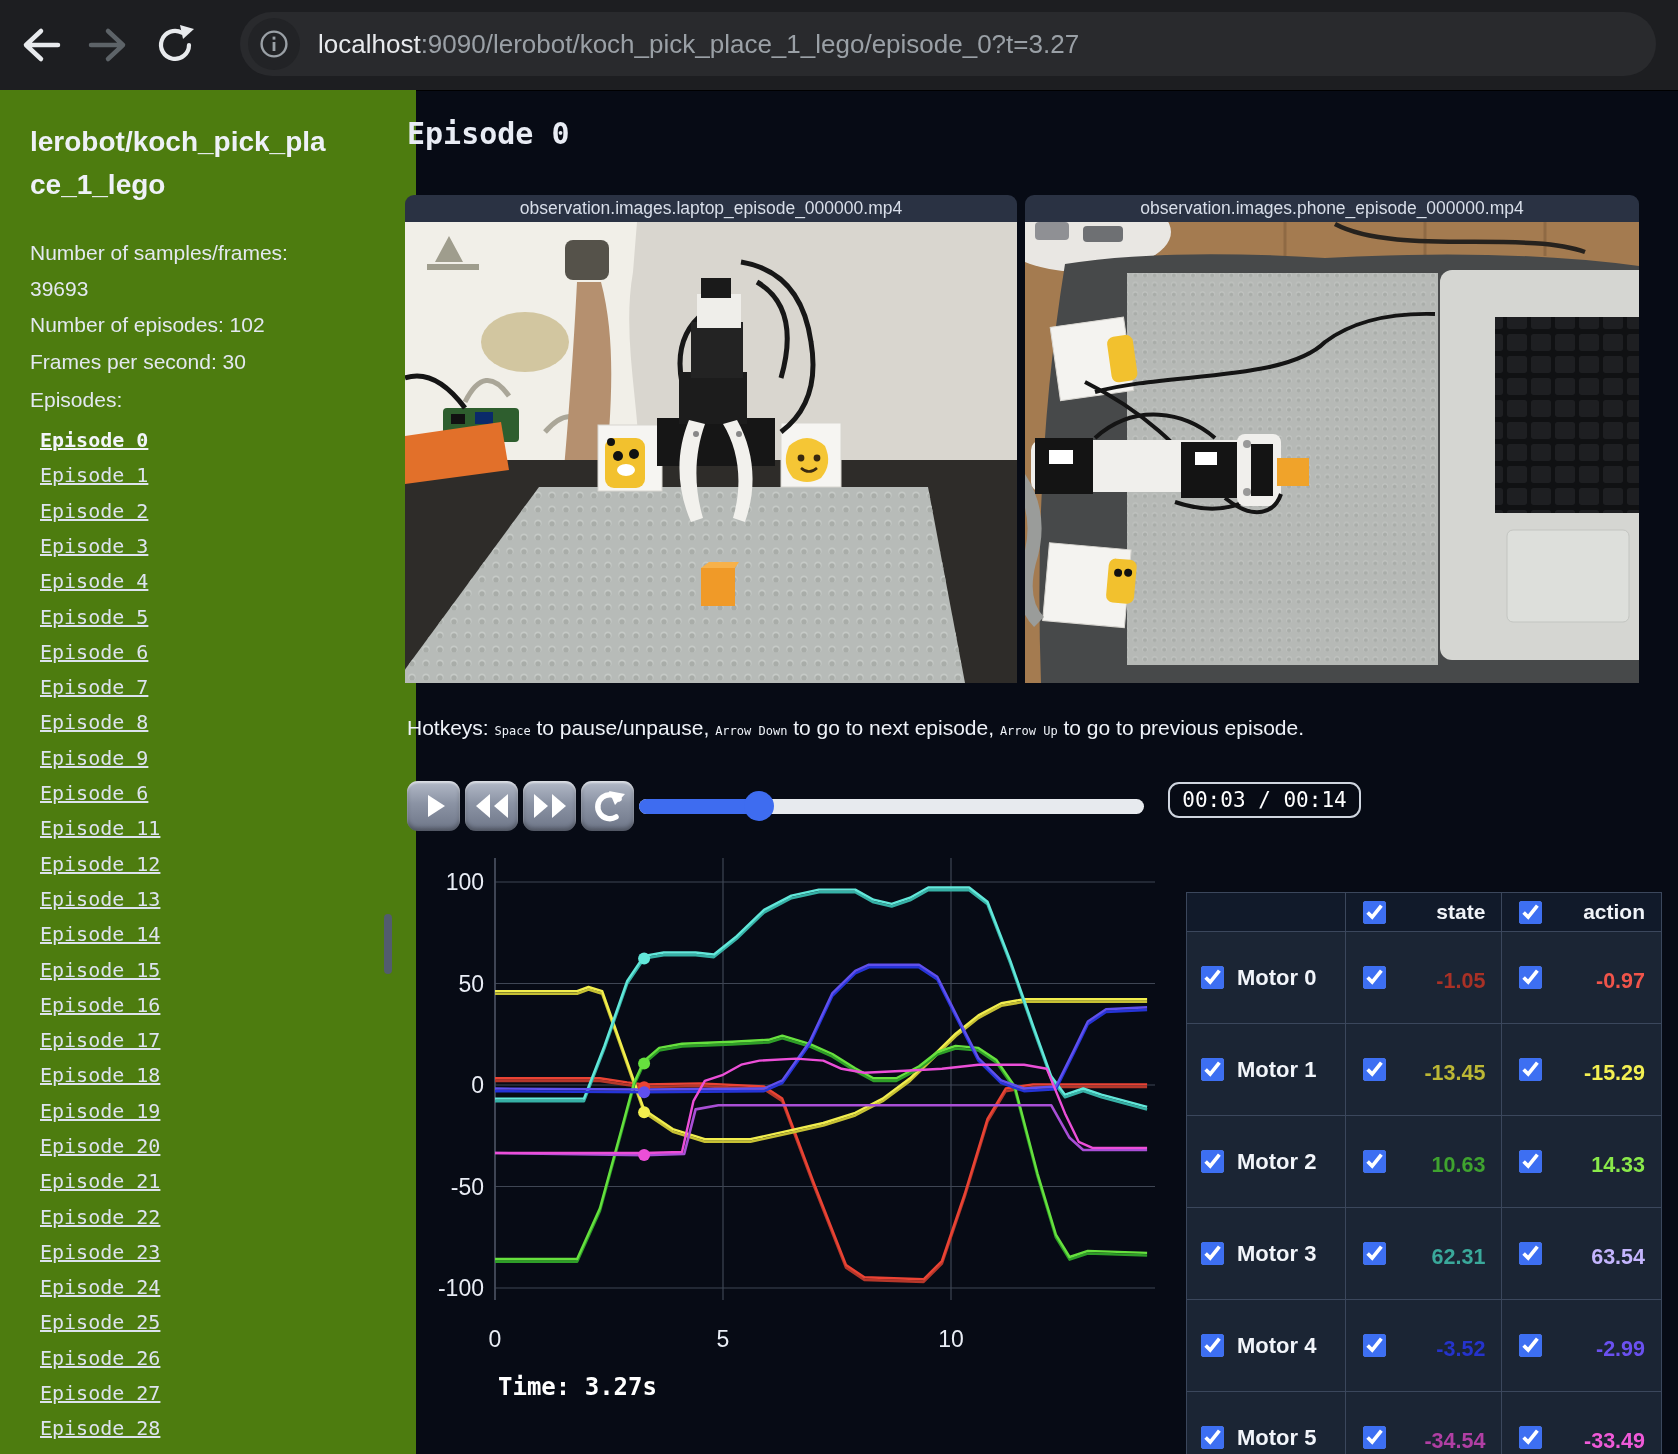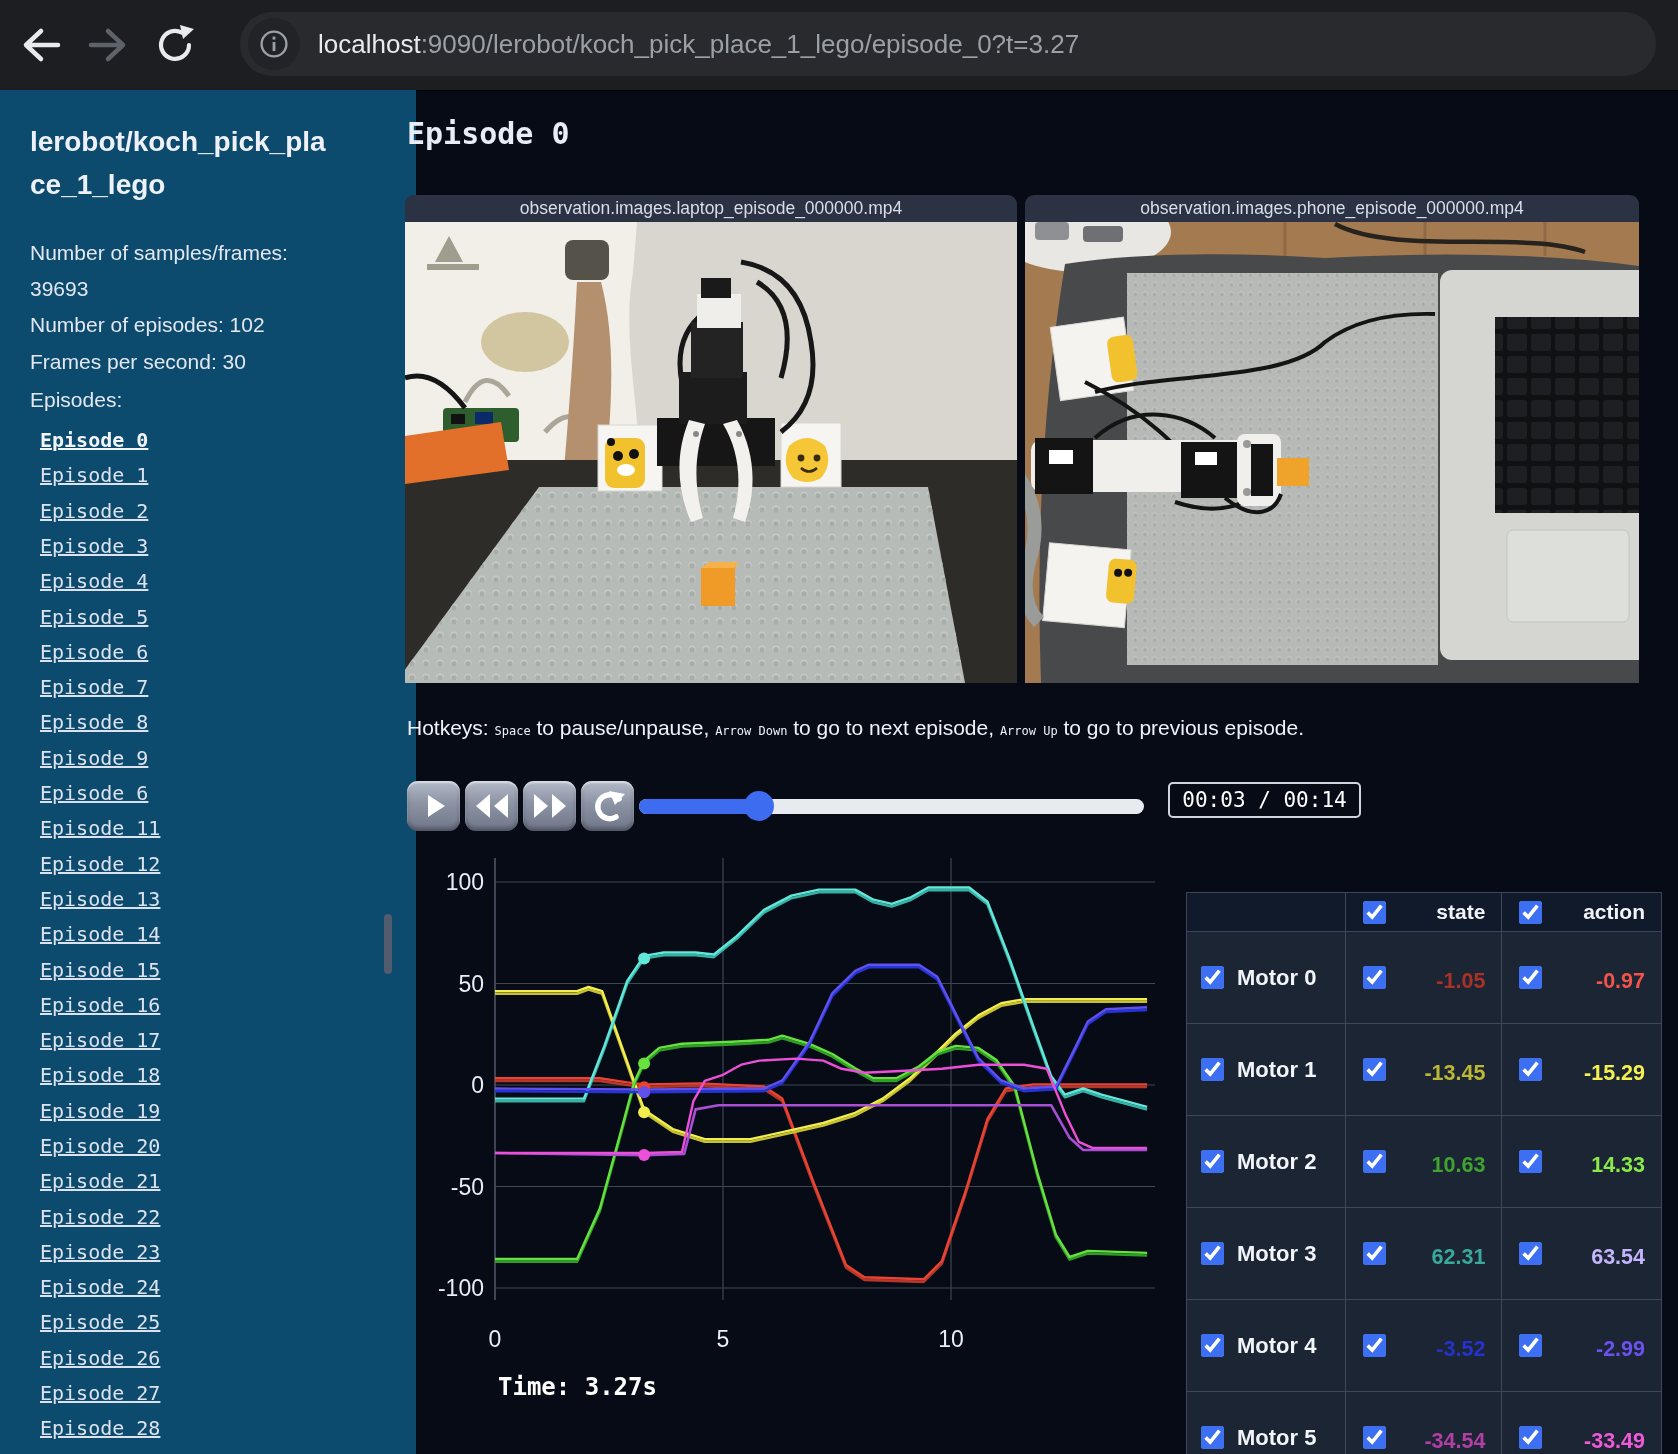--- a/index.html
+++ b/index.html
@@ -8,21 +8,21 @@
   
   .chrome{position:absolute;left:0;top:0;width:1678px;height:90px;background:#1d1e21;border-bottom:1px solid #000;}
   .nav-ic{position:absolute;top:22px;width:46px;height:46px;display:flex;align-items:center;justify-content:center;cursor:pointer;}
   .urlbar{position:absolute;left:240px;top:12px;right:22px;height:64px;border-radius:33px;background:#292a2d;
           display:flex;align-items:center;}
   .info-circ{width:52px;height:52px;border-radius:50%;background:#222326;margin-left:8px;display:flex;align-items:center;justify-content:center;flex:0 0 auto;}
   .urltext{margin-left:18px;font-size:26px;white-space:nowrap;overflow:hidden;}
   .urltext .host{color:#e8eaed;}
   .urltext .rest{color:#9aa0a6;}
   
-  .sidebar{position:absolute;left:0;top:90px;width:416px;height:1364px;background:#0c4a6e;box-sizing:border-box;padding:30px 26px 0 30px;}
+  .sidebar{position:absolute;left:0;top:90px;width:416px;height:1364px;background:#4d7c0f;box-sizing:border-box;padding:30px 26px 0 30px;}
   .ds-title{font-size:28px;font-weight:bold;line-height:1.55;color:#eef1f7;word-break:break-all;width:300px;}
   .ds-info{margin-top:28px;font-size:21px;line-height:1.73;color:#e3e8f0;width:310px;}
   .ep-label{font-size:21px;color:#e3e8f0;margin-top:2px;}
   .ep-list{list-style:none;margin:4px 0 0 0;padding:0 0 0 10px;}
   .ep-list li{height:35.3px;display:flex;align-items:center;}
   .ep-list a{font-family:"DejaVu Sans Mono",monospace;font-size:20px;color:#dde3ee;text-decoration:underline;cursor:pointer;}
   .ep-list a.active{font-weight:bold;color:#f2f5fa;}
   
   .ep-title{position:absolute;left:407px;top:116px;font-family:"DejaVu Sans Mono",monospace;font-size:30px;font-weight:bold;}
   .video{position:absolute;top:195px;}
@@ -33,21 +33,21 @@
   .vidbox{position:relative;height:461px;overflow:hidden;background:#222;}
   .hotkeys{position:absolute;left:407px;top:716px;font-size:21px;color:#eef2f8;white-space:nowrap;}
   .hotkeys .mono{font-family:"DejaVu Sans Mono",monospace;font-size:12px;}
   .pbtn{position:absolute;top:781px;width:53px;height:50px;border-radius:11px;
         background:linear-gradient(180deg,#b3bac8 0%,#8b93a4 45%,#6e7688 100%);
         box-shadow:inset 0 2px 2px rgba(255,255,255,.55), inset 0 -3px 4px rgba(0,0,0,.3);
         display:flex;align-items:center;justify-content:center;cursor:pointer;}
   .slider{position:absolute;left:639px;top:799px;width:505px;height:15px;border-radius:8px;background:#e7eaee;cursor:pointer;}
   .slider .fill{position:absolute;left:0;top:0;height:15px;border-radius:8px 0 0 8px;background:#3e6cf0;}
   .slider .thumb{position:absolute;top:-8px;width:30px;height:30px;border-radius:50%;background:#3e6cf0;cursor:grab;}
-  .timepill{position:absolute;left:1168px;top:782px;width:189px;height:32px;border:2px solid #cfd5df;border-radius:5px;
+  .timepill{position:absolute;left:1168px;top:782px;width:189px;height:32px;border:2px solid #cfd5df;border-radius:11px;
             display:flex;align-items:center;justify-content:center;font-family:"DejaVu Sans Mono",monospace;font-size:21px;color:#fff;}
   .scrollthumb{position:absolute;left:384px;top:914px;width:8px;height:60px;border-radius:4px;background:#525c6e;cursor:grab;}
   
   #chart-svg{position:absolute;left:420px;top:850px;}
   
   .mtable{position:absolute;left:1186px;top:892px;width:476px;border-collapse:collapse;}
   .mtable th,.mtable td{border:1px solid #3b475c;box-sizing:border-box;}
   .mtable th{height:39px;background:#111a2a;font-size:21px;font-weight:bold;color:#f0f3f8;}
   .mtable td{height:92px;background:#1b2534;}
   .cellflex{display:flex;align-items:center;justify-content:space-between;padding:0 15px;}

